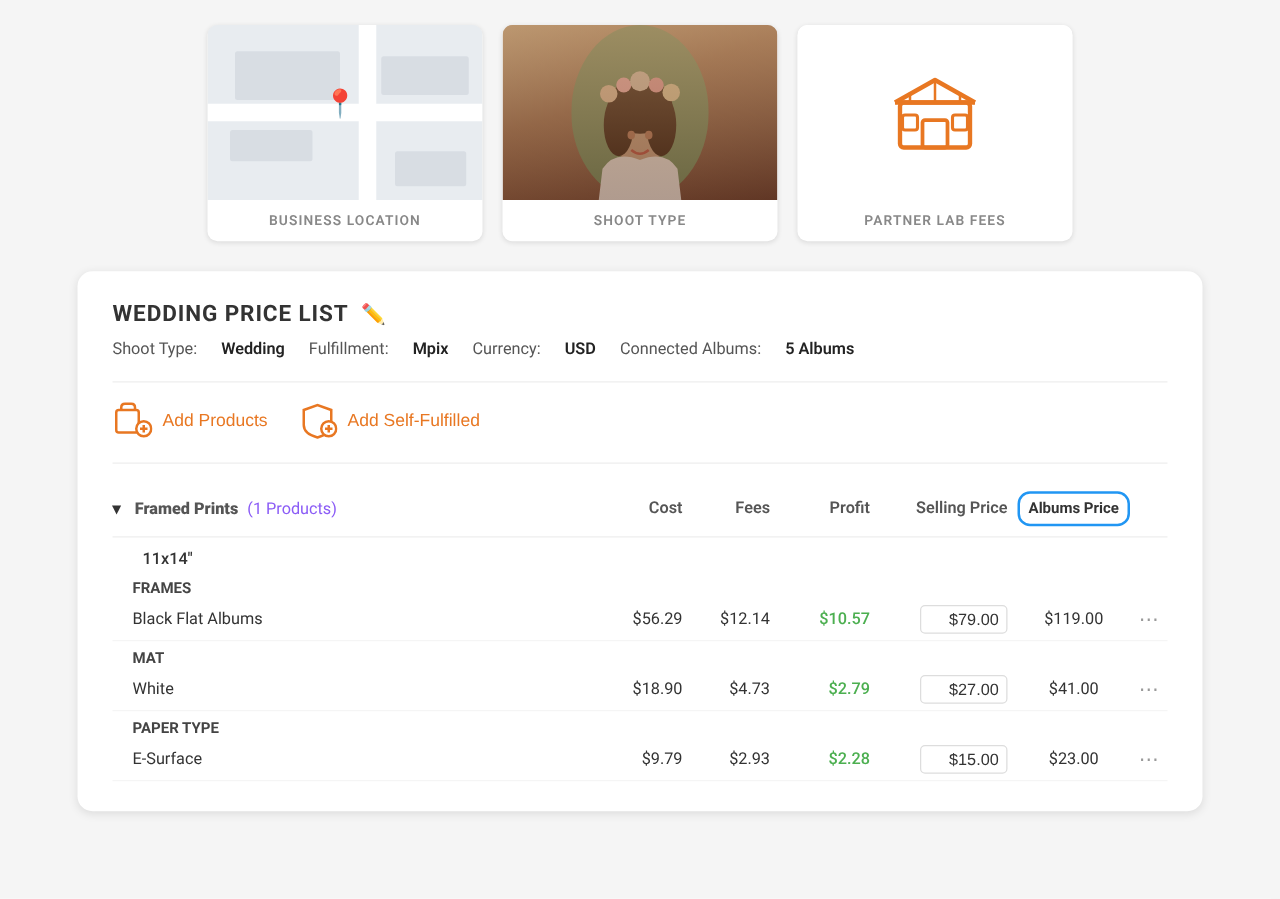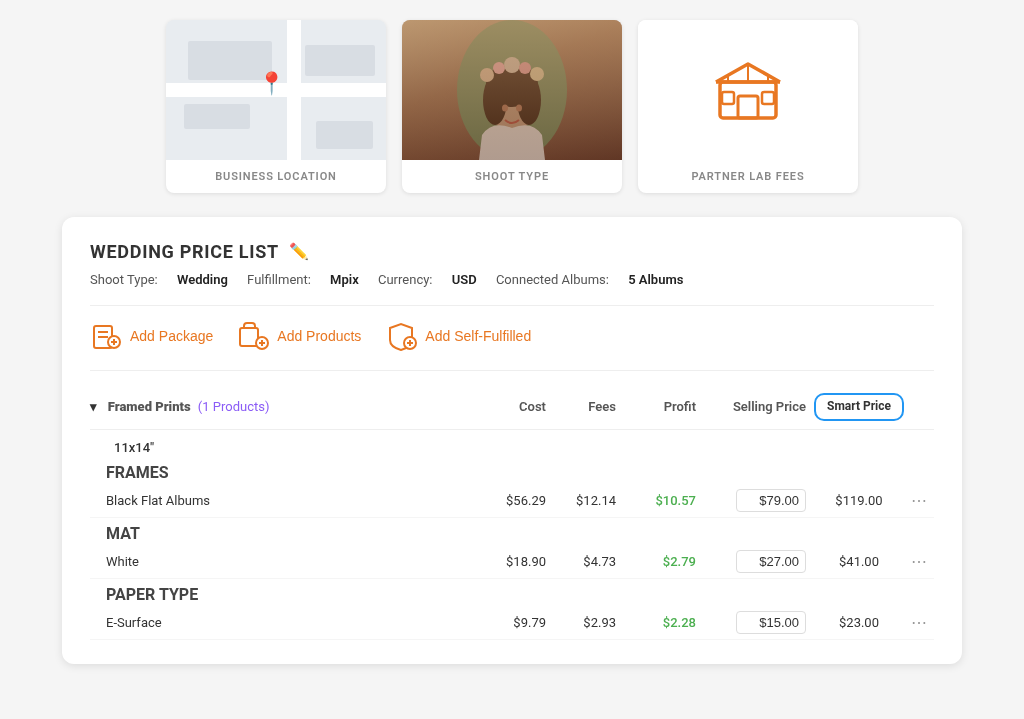--- a/index.html
+++ b/index.html
@@ -197,21 +197,21 @@
       color: #333;
     }
 
     .product-count {
       font-weight: 400;
       color: #8b5cf6;
       margin-left: 4px;
     }
 
     .sub-header {
-      font-size: 16px;
+      font-size: 12px;
       font-weight: 700;
       text-transform: uppercase;
       color: #444;
       padding: 6px 0 2px 16px;
     }
 
     .product-row {
       display: flex;
       align-items: center;
       padding: 5px 0 5px 16px;
@@ -371,31 +371,20 @@
     <span>
       <span>Connected Albums:</span>
       <strong>5 Albums</strong>
     </span>
   </div>
 
   <hr class="divider">
 
   <div class="action-buttons">
 
-    <button class="action-btn">
-      <svg class="action-btn-icon" viewBox="0 0 32 32">
-        <rect x="4" y="6" width="18" height="22" rx="2" fill="none" stroke="#e87722" stroke-width="2"></rect>
-        <line x1="8" y1="12" x2="18" y2="12" stroke="#e87722" stroke-width="2"></line>
-        <line x1="8" y1="17" x2="18" y2="17" stroke="#e87722" stroke-width="2"></line>
-        <circle cx="24" cy="22" r="6" fill="#fff" stroke="#e87722" stroke-width="2"></circle>
-        <line x1="24" y1="19" x2="24" y2="25" stroke="#e87722" stroke-width="2"></line>
-        <line x1="21" y1="22" x2="27" y2="22" stroke="#e87722" stroke-width="2"></line>
-      </svg>
-      <span>Add Package</span>
-    </button>
 
     <button class="action-btn">
       <svg class="action-btn-icon" viewBox="0 0 32 32">
         <rect x="3" y="8" width="18" height="18" rx="2" fill="none" stroke="#e87722" stroke-width="2"></rect>
         <path d="M7 8 V6 Q7 3 10 3 H15 Q18 3 18 6 V8" fill="none" stroke="#e87722" stroke-width="2"></path>
         <circle cx="25" cy="23" r="6" fill="#fff" stroke="#e87722" stroke-width="2"></circle>
         <line x1="25" y1="20" x2="25" y2="26" stroke="#e87722" stroke-width="2"></line>
         <line x1="22" y1="23" x2="28" y2="23" stroke="#e87722" stroke-width="2"></line>
       </svg>
       <span>Add Products</span>
@@ -418,21 +407,21 @@
     <div class="col-name">
       <span class="chevron">▾</span>
       <strong>Framed Prints</strong>
       <span class="product-count">(1 Products)</span>
     </div>
     <div class="col-cost">Cost</div>
     <div class="col-fees">Fees</div>
     <div class="col-profit">Profit</div>
     <div class="col-selling">Selling Price</div>
     <div class="smart-col-header">
-      <span>Smart Price</span>
+      <span>Albums Price</span>
     </div>
     <div class="col-menu"></div>
   </div>
 
   <div class="size-label" style="padding-left:24px; padding-top:10px; font-weight:500;">11x14"</div>
 
   <div class="sub-header">FRAMES</div>
   <div class="product-row">
     <div class="col-name">Black Flat Albums</div>
     <div class="col-cost">$56.29</div>

